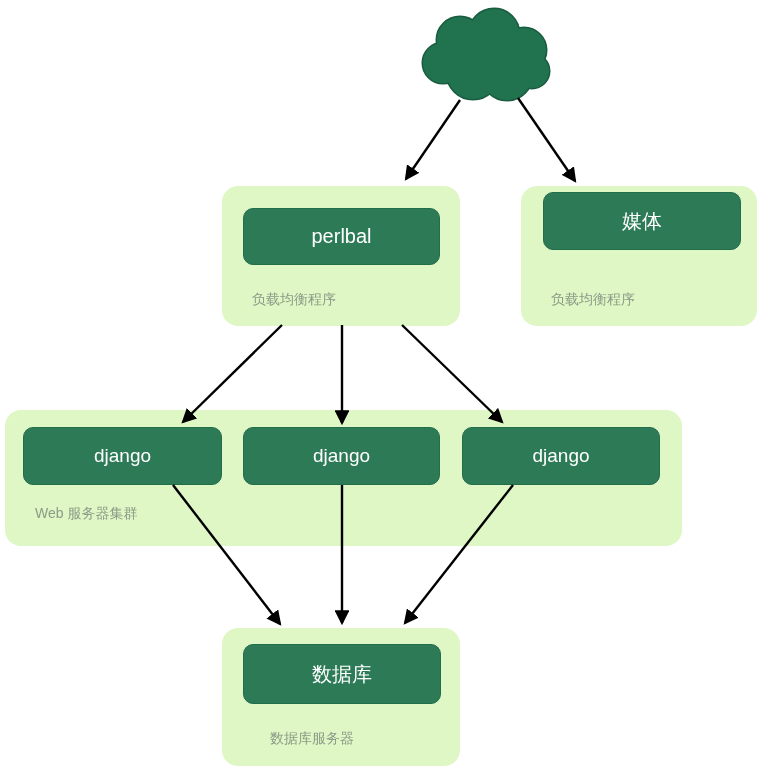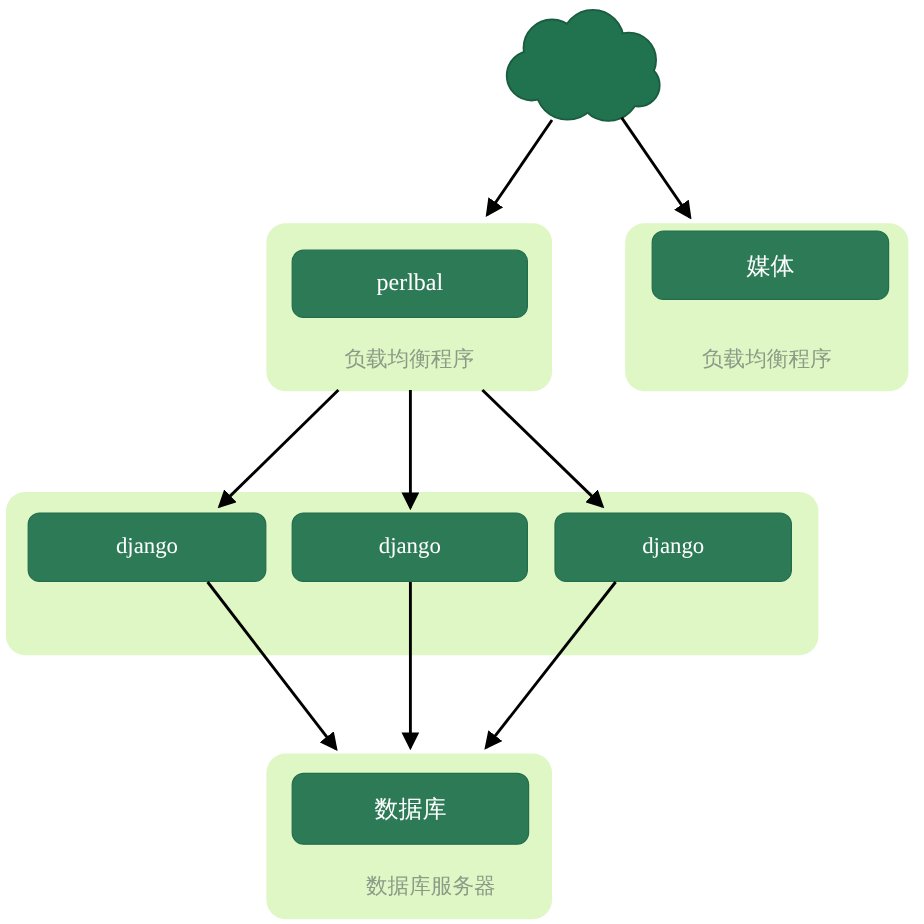--- a/index.html
+++ b/index.html
@@ -1,21 +1,21 @@
 <!DOCTYPE html>
 <html style="--background: #ffffff; --group-fill: #def7c5; --node-fill: #2d7a57; --node-text: #ffffff; --cloud-fill: #20734e; --cloud-stroke: #1a5c40; --caption-text: #8c9b87; --edge-color: #000000;"><head>
 <meta charset="utf-8">
 <style>
   html, body { margin: 0; padding: 0; background: #ffffff; }
   .canvas {
     position: relative;
     width: 770px;
     height: 770px;
     background: var(--background, #ffffff);
-    font-family: Liberation Serif, serif;
+    font-family: Liberation Sans, sans-serif;
     overflow: hidden;
   }
   .group {
     position: absolute;
     background: var(--group-fill, #def7c5);
     border-radius: 16px;
     z-index: 1;
   }
   .node {
     position: absolute;
@@ -26,25 +26,25 @@
     font-size: 20px;
     display: flex;
     align-items: center;
     justify-content: center;
     z-index: 2;
     box-sizing: border-box;
   }
   .caption {
     position: absolute;
     color: var(--caption-text, #8c9b87);
-    font-size: 18px;
+    font-size: 14px;
     line-height: 24px;
     height: 24px;
-    text-align: center;
     z-index: 2;
+    padding-left: 30px;
   }
   .overlay {
     position: absolute;
     left: 0; top: 0;
     width: 770px; height: 770px;
     pointer-events: none;
     z-index: 5;
   }
   .edge {
     stroke: var(--edge-color, #000000);
@@ -76,20 +76,21 @@
   <div class="group" style="left:5px; top:410px; width:677px; height:136px;"></div>
   <div class="node" style="left:23px; top:427px; width:199px; height:58px; font-size:19px;">
     <span>django</span>
   </div>
   <div class="node" style="left:243px; top:427px; width:197px; height:58px; font-size:19px;">
     <span>django</span>
   </div>
   <div class="node" style="left:462px; top:427px; width:198px; height:58px; font-size:19px;">
     <span>django</span>
   </div>
+  <div class="caption" style="left:5px; top:501px; width:677px;">Web 服务器集群</div>
 
   <div class="group" style="left:222px; top:628px; width:238px; height:138px;"></div>
   <div class="node" style="left:243px; top:644px; width:198px; height:60px;">
     <span>数据库</span>
   </div>
   <div class="caption" style="left:240px; top:726px; width:238px;">数据库服务器</div>
 
   <svg class="overlay" viewBox="0 0 770 770">
     <defs>
       <marker id="arrowhead" viewBox="0 0 10 10" refX="8.5" refY="5" markerWidth="6.2" markerHeight="6.2" orient="auto">

